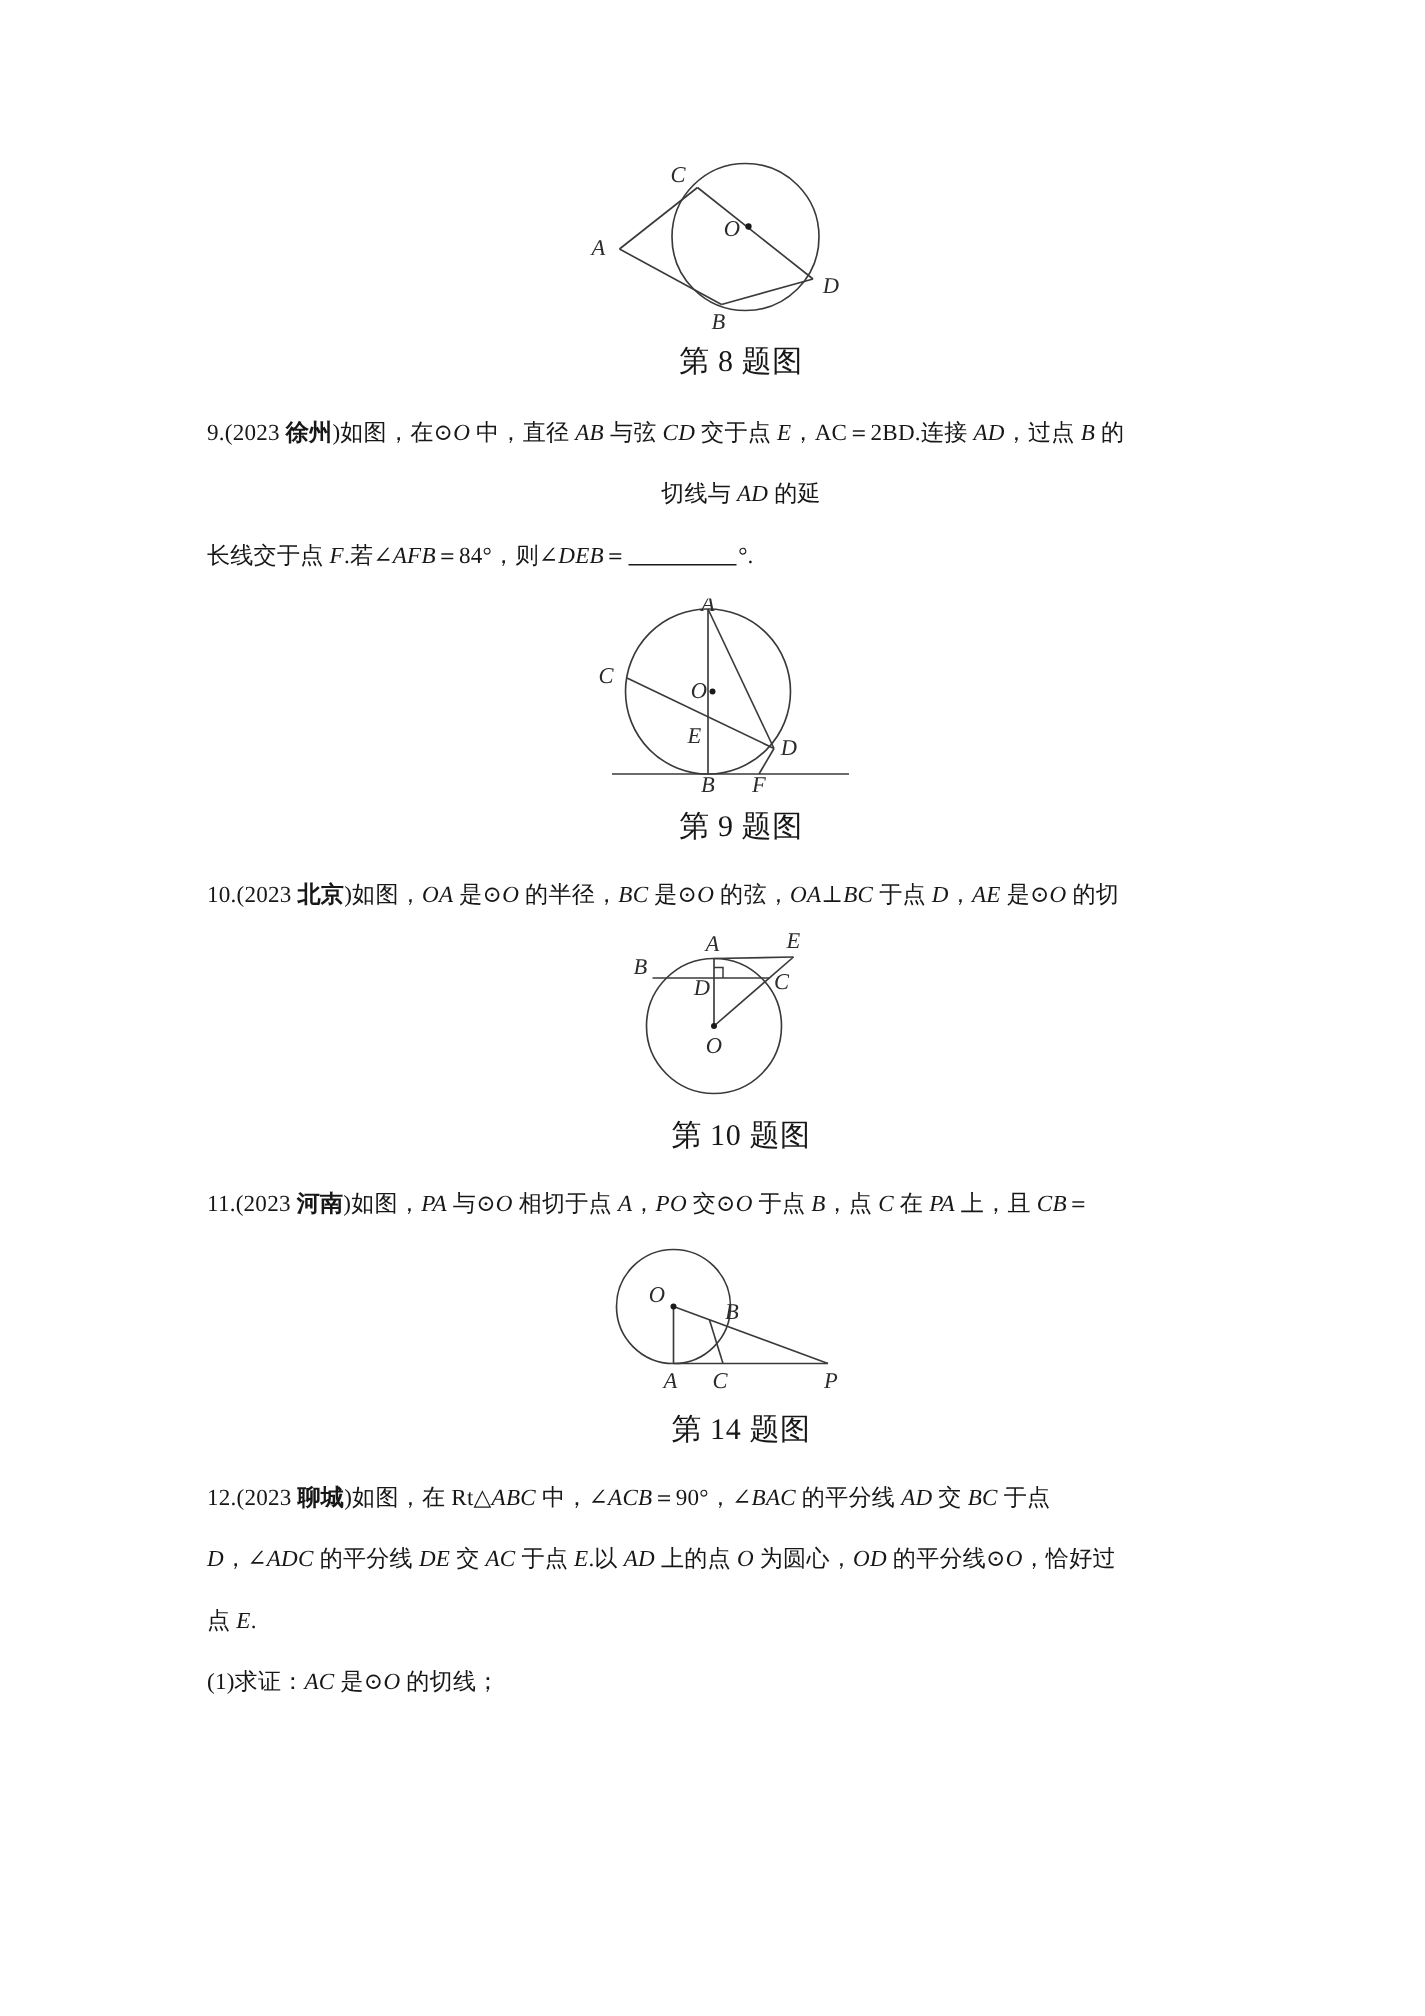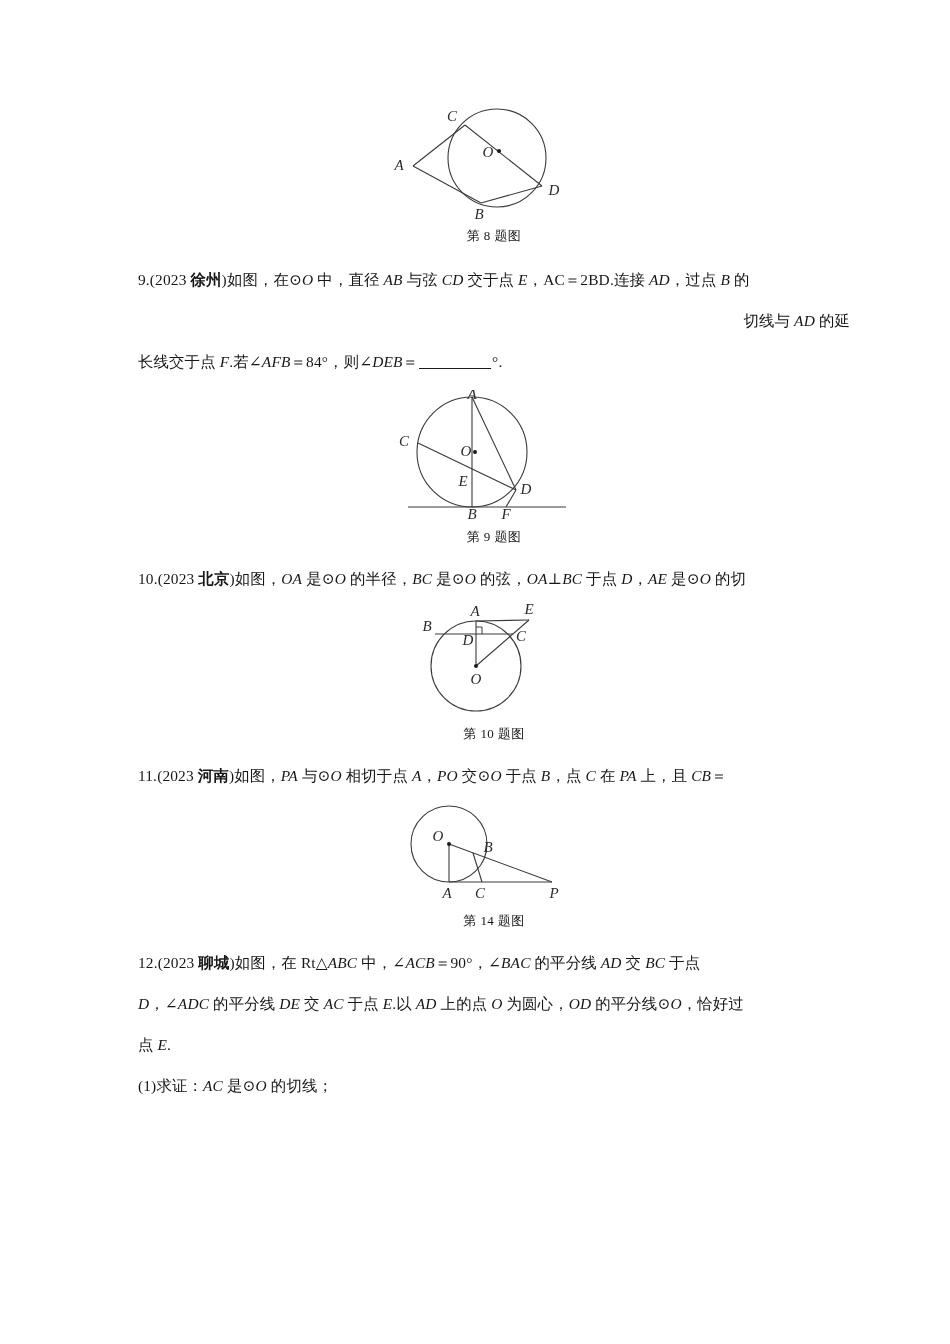--- a/index.html
+++ b/index.html
@@ -30,21 +30,21 @@
   }
 
   
   .qline {
     font-size: 15.4px;
     line-height: 41px;
     letter-spacing: 0.15px;
     color: #171717;
     white-space: nowrap;
   }
-  .qline.center { text-align: right; }
+  .qline.center { text-align: center; }
 
   .it { font-style: italic; font-family: "Liberation Serif", serif; }
   .bold { font-weight: bold; }
   .blank {
     display: inline-block;
     border-bottom: 1px solid #1a1a1a;
     width: 72px;
     height: 1px;
     vertical-align: -2px;
     margin: 0 1px;
@@ -52,21 +52,21 @@
   .blank.short { width: 62px; }
 
   
   .figure-wrap {
     width: 100%;
     display: flex;
     flex-direction: column;
     align-items: center;
   }
   .fig-caption {
-    font-size: 13px;
+    font-size: 20px;
     margin-top: 6px;
     color: #171717;
     letter-spacing: 0.4px;
   }
   svg { display: block; }
   svg text {
     font-family: "Liberation Serif", serif;
     font-style: italic;
     font-size: 15px;
     fill: #2b2b2b;

